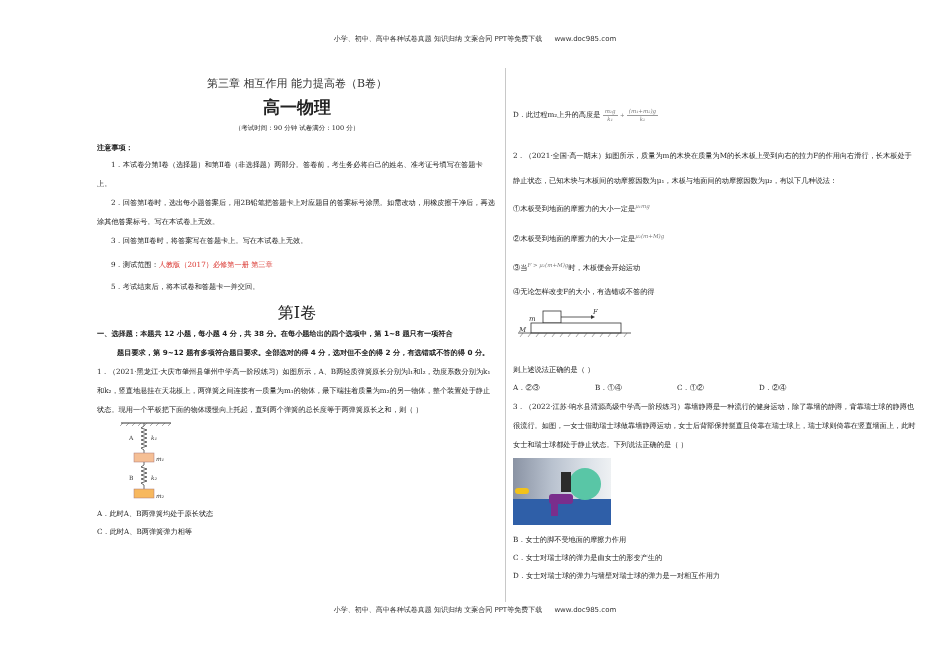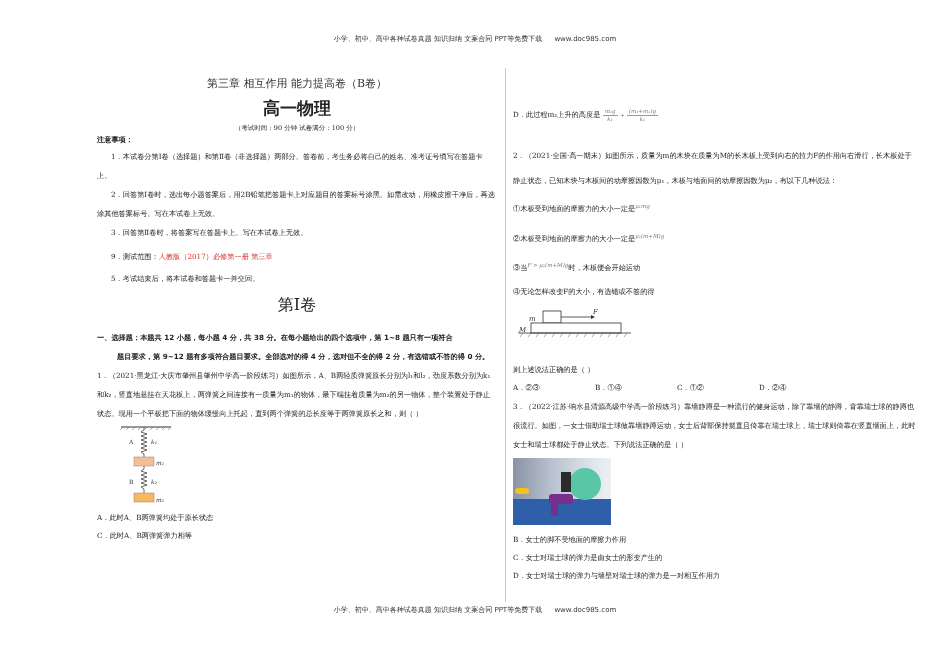--- a/index.html
+++ b/index.html
@@ -9,28 +9,28 @@
             font-family:"DejaVu Sans","Liberation Sans",sans-serif; }
   .banner .url { margin-left:10px; }
   .banner.top { top:34px; }
   .banner.bottom { top:605px; }
   .divider { position:absolute; left:505px; top:68px; width:1px; height:534px; background:#c8c8c8; }
   .col { position:absolute; top:72px; font-size:7.2px; line-height:11px; }
   .col.left { left:97px; width:400px; }
   .col.right { left:513px; width:405px; }
   .chap { text-align:center; font-size:11px; line-height:16px; margin-top:4px; color:#333; }
   .subject { text-align:center; font-size:17px; line-height:22px; margin-top:6px; font-weight:bold;
-             font-family:Liberation Serif, serif; color:#222; }
+             font-family:Liberation Mono, monospace; color:#222; }
   .exam-info { text-align:center; font-size:6.5px; line-height:10px; margin-top:3px; }
-  .notice-h { font-weight:bold; line-height:14px; font-family:"DejaVu Sans",sans-serif; }
+  .notice-h { font-weight:bold; margin-top:8px; line-height:14px; font-family:"DejaVu Sans",sans-serif; }
   .p { margin:0; line-height:19px; }
   .indent { text-indent:14px; }
   .ni { padding-left:14px; line-height:15px; }
   .red { color:#d9312b; }
-  .juan { text-align:center; font-size:16px; line-height:22px; margin:4px 0 12px; }
+  .juan { text-align:center; font-size:16px; line-height:22px; margin:4px 0 0; }
   .sect { font-weight:bold; line-height:19px; font-family:"DejaVu Sans",sans-serif; padding-left:0; }
   .sect .cont { display:block; padding-left:20px; }
   .q { line-height:19px; }
   .opt { line-height:18px; }
   .fig-spring { position:relative; width:120px; height:82px; margin:2px 0 2px 14px; }
   .fig-board { position:relative; width:120px; height:36px; margin:4px 0; }
   .photo { width:98px; height:67px; margin:4px 0 6px 0;
            background:linear-gradient(90deg,#8a93a4 0%,#b9c2cf 40%,#dfe4ea 80%,#eef1f3 100%); position:relative; overflow:hidden; }
   .photo .floor { position:absolute; left:0; bottom:0; width:100%; height:40%; background:#2f5fa8; }
   .photo .ball { position:absolute; left:56px; top:10px; width:32px; height:32px; border-radius:50%; background:#59c6a6; }

